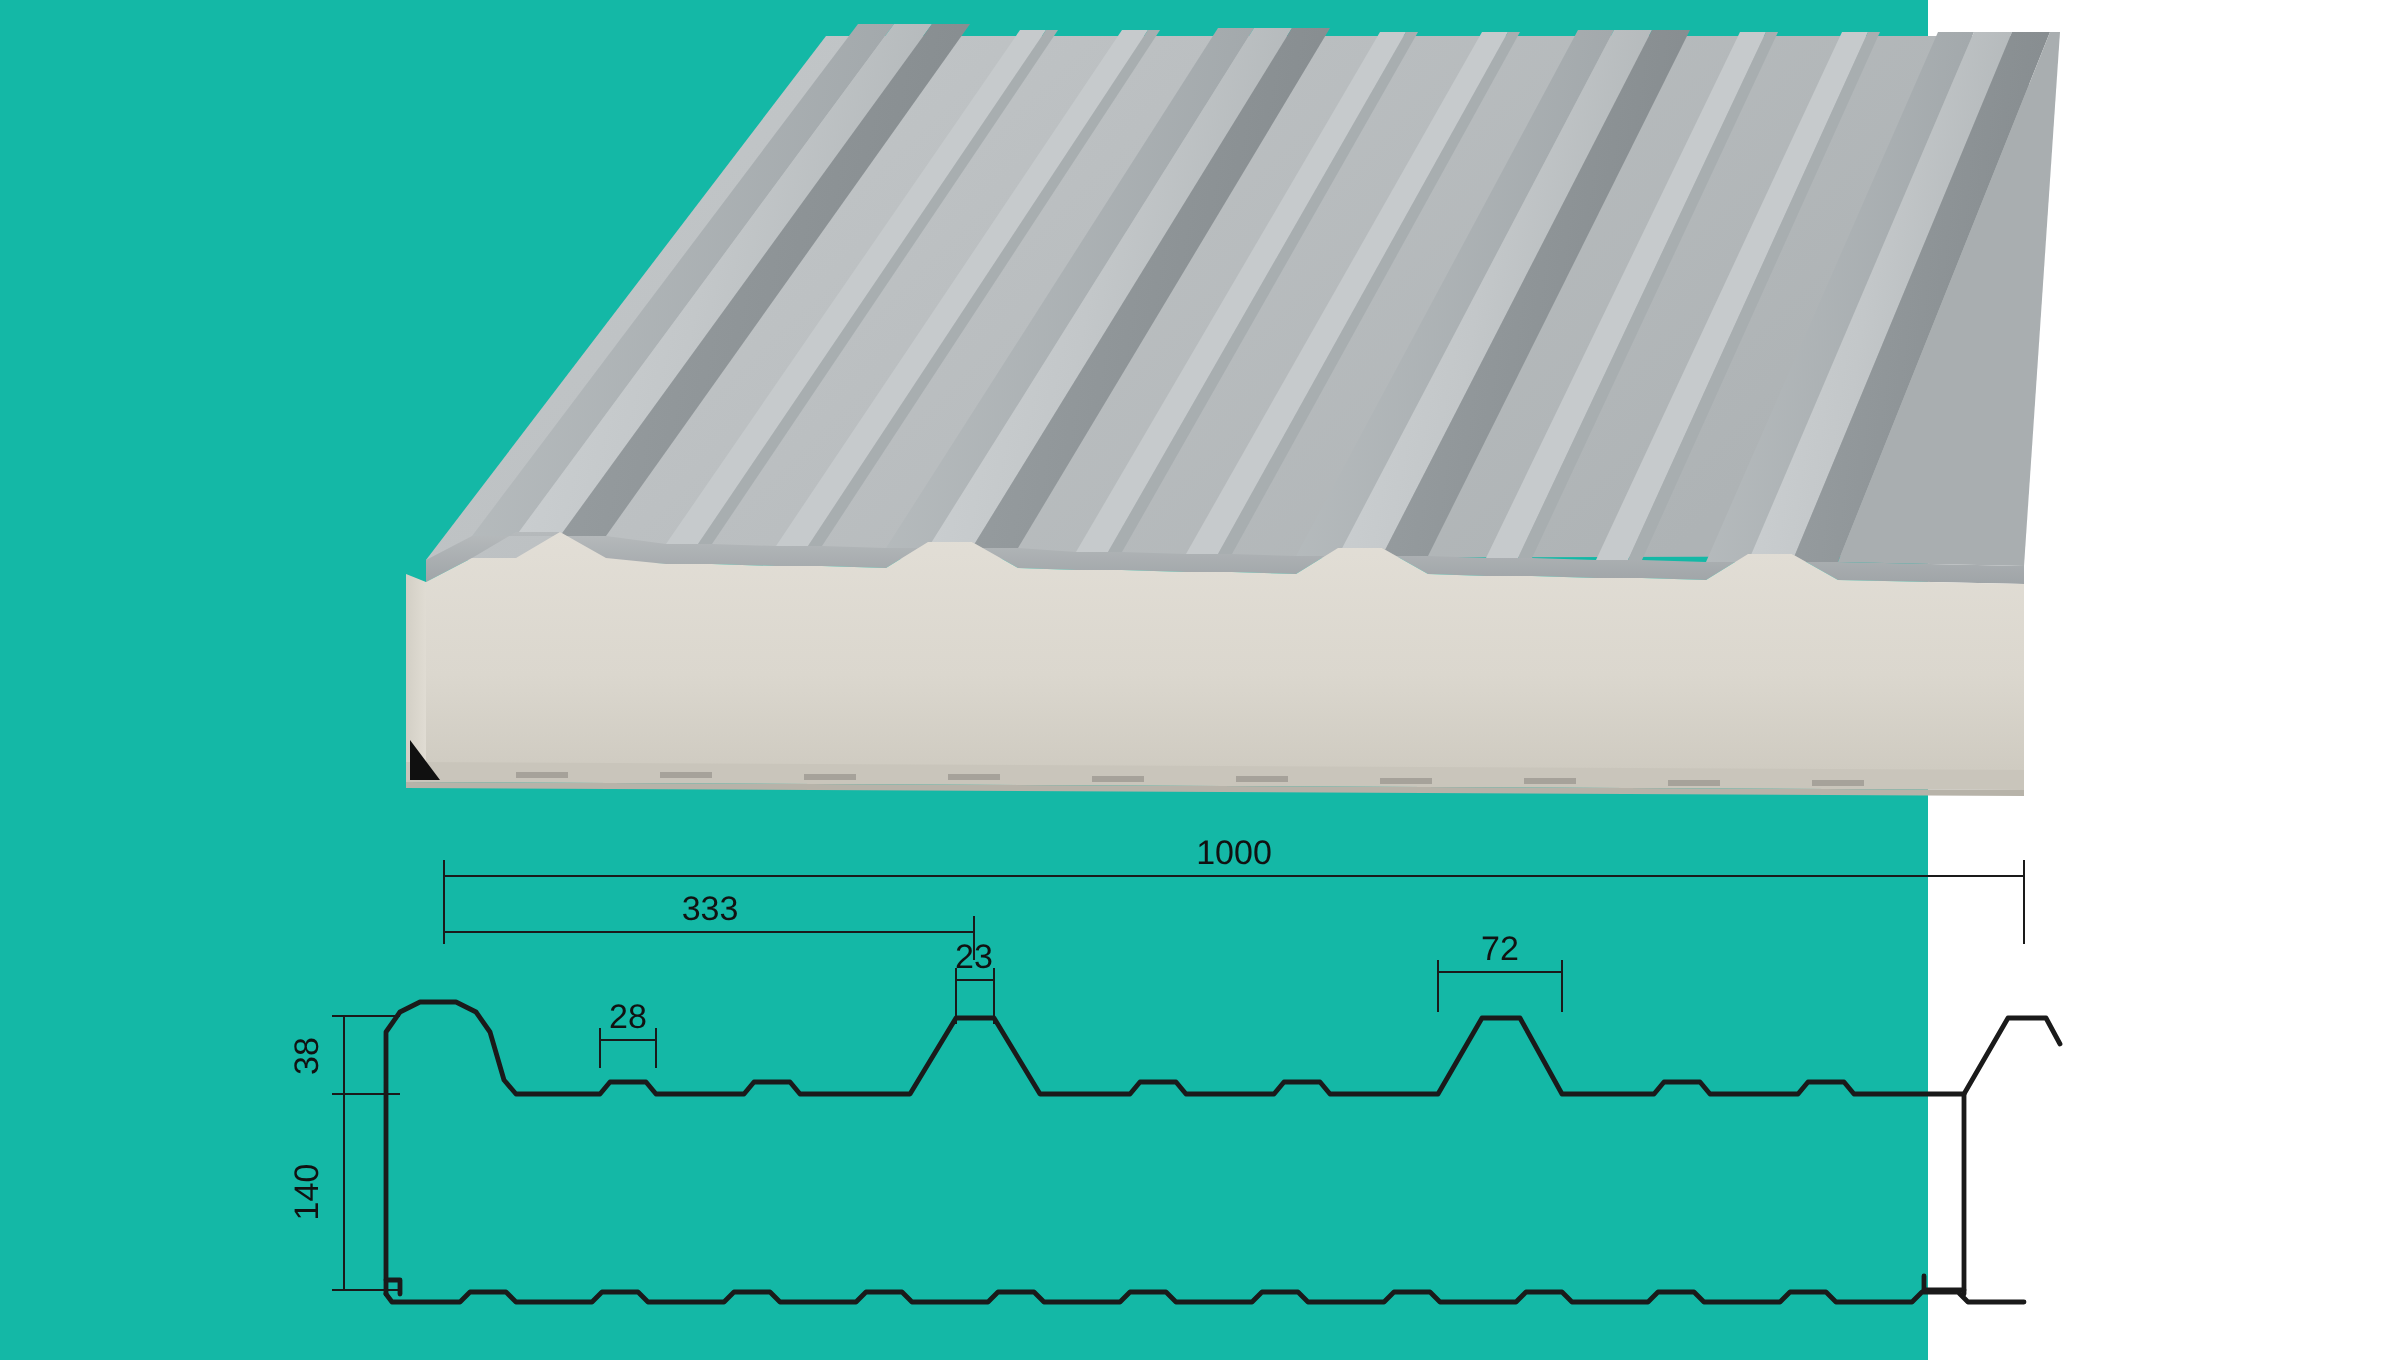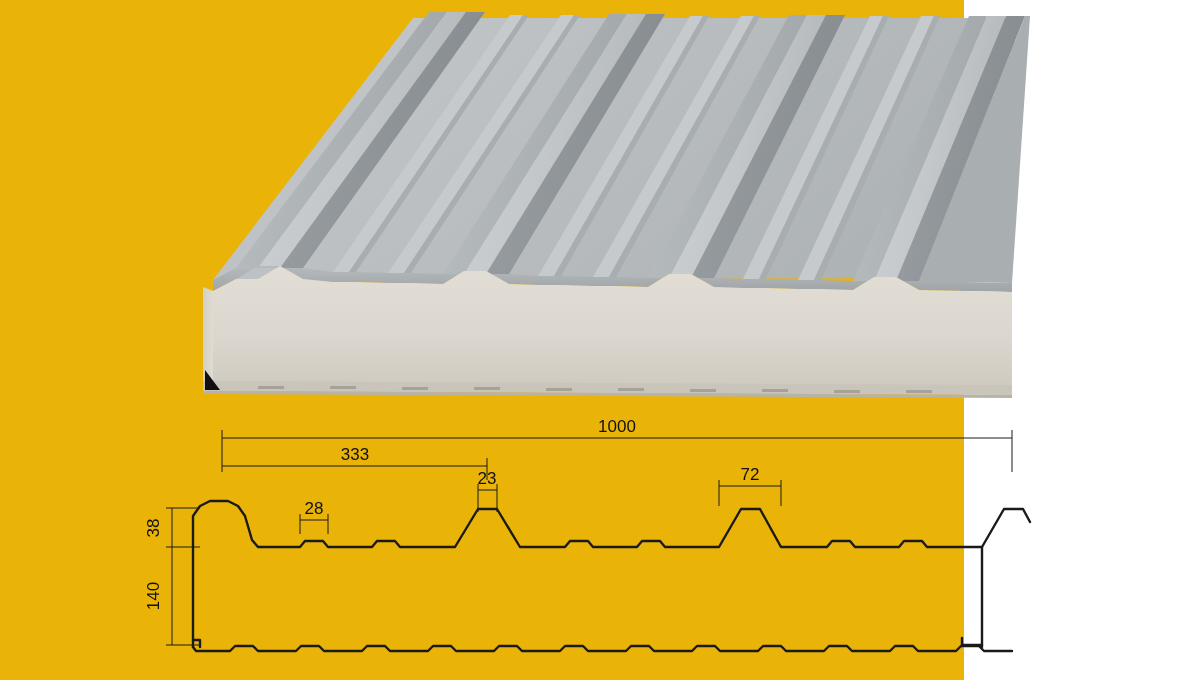--- a/index.html
+++ b/index.html
@@ -10,21 +10,21 @@
   body {
     width: 1200px;
     height: 680px;
     overflow: hidden;
     font-family: "Liberation Sans", sans-serif;
   }
   #sheet {
     position: relative;
     width: 964px;
     height: 680px;
-    background: #eab308;
+    background: #14b8a6;
   }
   .layer {
     position: absolute;
     left: 0;
     top: 0;
   }
   #render-layer { width: 1200px; height: 420px; }
   #draw-layer { top: 400px; width: 1200px; height: 280px; }
   svg { display: block; }
 </style>

